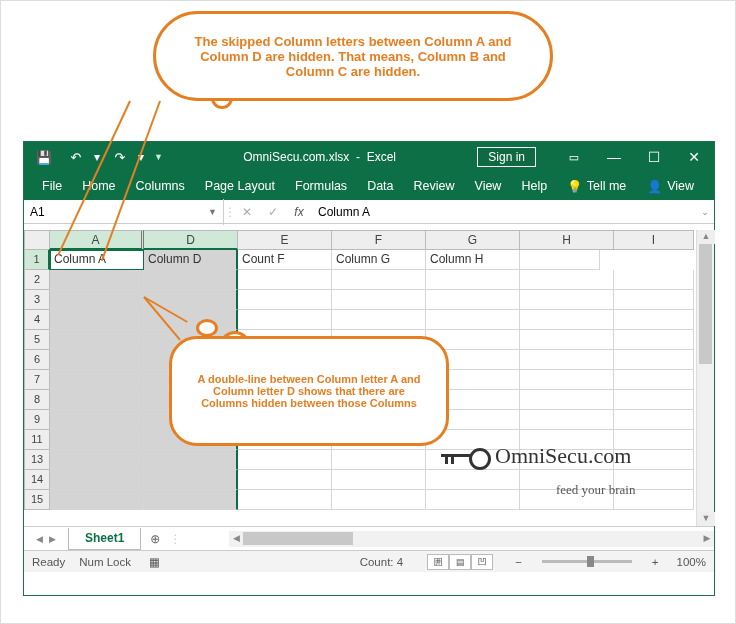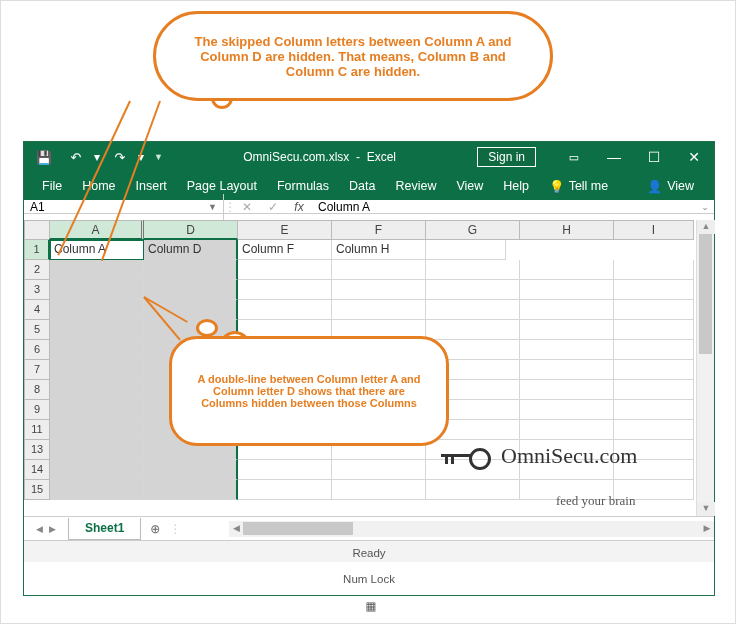--- a/index.html
+++ b/index.html
@@ -16,21 +16,21 @@
   .tb-btn { width: 28px; height: 24px; display: flex; align-items: center; justify-content: center; color: #fff; font-size: 13px; }
   .tb-arrow { width: 8px; }
   .titlebar-center { flex: 1; text-align: center; }
   .signin { background: #106a41; border: 1px solid #fff; padding: 2px 10px; font-size: 12px; color: #fff; margin-right: 18px; }
   .wbtns { display: flex; }
   .wbtn { width: 40px; height: 30px; display: flex; align-items: center; justify-content: center; color: #fff; font-size: 14px; }
   .ribbon { height: 28px; background: #0d6f46; display: flex; align-items: center; color: #fff; font-size: 12.5px; gap: 0; padding-left: 8px; }
   .ribbon-tab { padding: 0 10px; height: 28px; display: flex; align-items: center; }
   .ribbon .spacer { flex: 1; }
   .share { margin-right: 10px; }
-  .namebox-row { height: 14px; border-bottom: 1px solid #ccc; display: flex; align-items: center; background: #fff; font-size: 12px; }
+  .namebox-row { height: 24px; border-bottom: 1px solid #ccc; display: flex; align-items: center; background: #fff; font-size: 12px; }
   .namebox { width: 200px; border-right: 1px solid #ccc; height: 26px; display: flex; align-items: center; padding-left: 6px; position: relative; }
   .namebox-dd { position: absolute; right: 6px; color: #777; font-size: 9px; }
   .fx-cancel, .fx-check, .fx { width: 26px; text-align: center; color: #aaa; }
   .fx { font-style: italic; color: #555; }
   .formula { flex: 1; padding-left: 6px; }
   .fb-dd { width: 18px; text-align: center; color: #888; font-size: 9px; }
   .pad { height: 6px; background: #fff; }
   .grid-wrap { display: flex; height: 296px; }
   .grid { position: relative; }
   .colhdrs { display: flex; height: 20px; }
@@ -49,39 +49,39 @@
   .vscroll { width: 18px; background: #f1f1f1; border-left: 1px solid #ddd; margin-left: auto; position: relative; }
   .vthumb { position: absolute; top: 14px; left: 2px; width: 13px; height: 120px; background: #c8c8c8; }
   .vbtn { position: absolute; left: 0; width: 18px; height: 14px; background: #eee; text-align: center; font-size: 9px; color: #888; line-height: 13px; }
   .sheettabs { height: 24px; display: flex; align-items: center; border-top: 1px solid #ccc; background: #fff; font-size: 12px; }
   .stnav { width: 44px; display: flex; justify-content: center; gap: 6px; color: #888; font-size: 9px; }
   .stab { padding: 0 16px; height: 22px; display: flex; align-items: center; border: 1px solid #bbb; border-top: none; background: #fff; font-weight: 600; color: #0d6f46; }
   .stadd { width: 28px; text-align: center; color: #666; }
   .hscroll { flex: 1; display: flex; align-items: center; margin-left: 50px; position: relative; height: 16px; background: #f1f1f1; }
   .hthumb { position: absolute; left: 14px; width: 110px; height: 13px; background: #c8c8c8; top: 1.5px; }
   .hbtn { position: absolute; width: 14px; height: 16px; font-size: 9px; color: #888; text-align: center; line-height: 15px; }
-  .status { height: 22px; background: #f3f3f3; border-top: 1px solid #ccc; display: flex; align-items: center; font-size: 11.5px; color: #555; padding: 6px 8px; gap: 14px; flex-direction: column; }
+  .status { height: 22px; background: #f3f3f3; border-top: 1px solid #ccc; display: flex; align-items: center; font-size: 11.5px; color: #555; padding: 0 8px; gap: 14px; }
   .status .spacer { flex: 1; }
   .viewbtns { display: flex; gap: 0; }
   .vb { width: 22px; height: 16px; border: 1px solid #bbb; background: #fff; font-size: 9px; text-align: center; line-height: 14px; }
   .zoomslider { width: 90px; height: 3px; background: #bbb; position: relative; margin: 0 6px; }
   .zoomslider::after { content:''; position: absolute; left: 50%; top: -4px; width: 7px; height: 11px; background: #888; }
   .callout2 { position: absolute; top: 335px; left: 168px; width: 280px; height: 110px; background: #fff; border: 3px solid #e67e22; border-radius: 28px; display: flex; align-items: center; justify-content: center; padding: 8px 20px; text-align: center; z-index: 20; }
   .callout2-text { color: #e67e22; font-size: 11px; font-weight: 600; }
   .c2-bump1 { position: absolute; top: 330px; left: 220px; width: 28px; height: 24px; border: 3px solid #e67e22; background: #fff; border-radius: 50%; z-index: 19; }
   .c2-bump2 { position: absolute; top: 318px; left: 195px; width: 22px; height: 18px; border: 3px solid #e67e22; background: #fff; border-radius: 50%; z-index: 19; }
   .c2-line1 { position: absolute; top: 296px; left: 142px; width: 2px; height: 56px; background: #e67e22; transform: rotate(-40deg); transform-origin: top; z-index: 18; }
   .c2-line2 { position: absolute; top: 296px; left: 142px; width: 2px; height: 50px; background: #e67e22; transform: rotate(-60deg); transform-origin: top; z-index: 18; }
-  .watermark { position: absolute; top: 442px; left: 440px; z-index: 15; display: flex; align-items: center; gap: 6px; }
+  .watermark { position: absolute; top: 442px; left: 440px; z-index: 15; display: flex; align-items: center; }
   .wm-key { width: 50px; height: 24px; position: relative; }
   .wm-key::before { content:''; position: absolute; right: 0; top: 4px; width: 16px; height: 16px; border: 3px solid #333; border-radius: 50%; }
   .wm-key::after { content:''; position: absolute; left: 0; top: 10px; width: 30px; height: 3px; background: #333; }
   .wm-teeth { position: absolute; left: 4px; top: 13px; width: 3px; height: 7px; background: #333; box-shadow: 6px 0 0 #333; }
   .wm-text { font-family: Georgia, serif; font-size: 22px; color: #333; margin-left: 4px; font-weight: 500; }
-  .wm-tag { position: absolute; top: 492px; left: 555px; font-family: Georgia, serif; font-size: 13px; color: #555; }
+  .wm-tag { position: absolute; top: 481px; left: 555px; font-family: Georgia, serif; font-size: 13px; color: #555; }
 </style>
 </head>
 <body>
 
 <div class="callout1">
   <div class="callout1-text">The skipped Column letters between Column A and Column D are hidden. That means, Column B and Column C are hidden.</div>
 </div>
 <div class="callout1-bump"></div>
 <div class="callout1-bump2"></div>
 <div class="callout1-line1"></div>
@@ -107,21 +107,21 @@
       <div class="wbtn" style="font-size:11px">▭</div>
       <div class="wbtn">—</div>
       <div class="wbtn">☐</div>
       <div class="wbtn">✕</div>
     </div>
   </div>
 
   <div class="ribbon">
     <div class="ribbon-tab">File</div>
     <div class="ribbon-tab">Home</div>
-    <div class="ribbon-tab">Insert</div>
+    <div class="ribbon-tab">Columns</div>
     <div class="ribbon-tab">Page Layout</div>
     <div class="ribbon-tab">Formulas</div>
     <div class="ribbon-tab">Data</div>
     <div class="ribbon-tab">Review</div>
     <div class="ribbon-tab">View</div>
     <div class="ribbon-tab">Help</div>
     <div class="ribbon-tab">
       <span style="margin-right:4px">💡</span>
       <span>Tell me</span>
     </div>
@@ -156,21 +156,22 @@
         <div class="ch">F</div>
         <div class="ch">G</div>
         <div class="ch">H</div>
         <div class="ch" style="width:80px">I</div>
       </div>
       <div class="rows" id="rows-container">
           <div class="row">
             <div class="rh on">1</div>
             <div class="cell active">Column A</div>
             <div class="cell sel selR">Column D</div>
-            <div class="cell">Column F</div>
+            <div class="cell">Count F</div>
+            <div class="cell">Column G</div>
             <div class="cell">Column H</div>
             <div class="cell" style="width: 80px;"></div>
           </div>
           <div class="row">
             <div class="rh">2</div>
             <div class="cell sel"></div>
             <div class="cell sel selR"></div>
             <div class="cell"></div>
             <div class="cell"></div>
             <div class="cell"></div>

